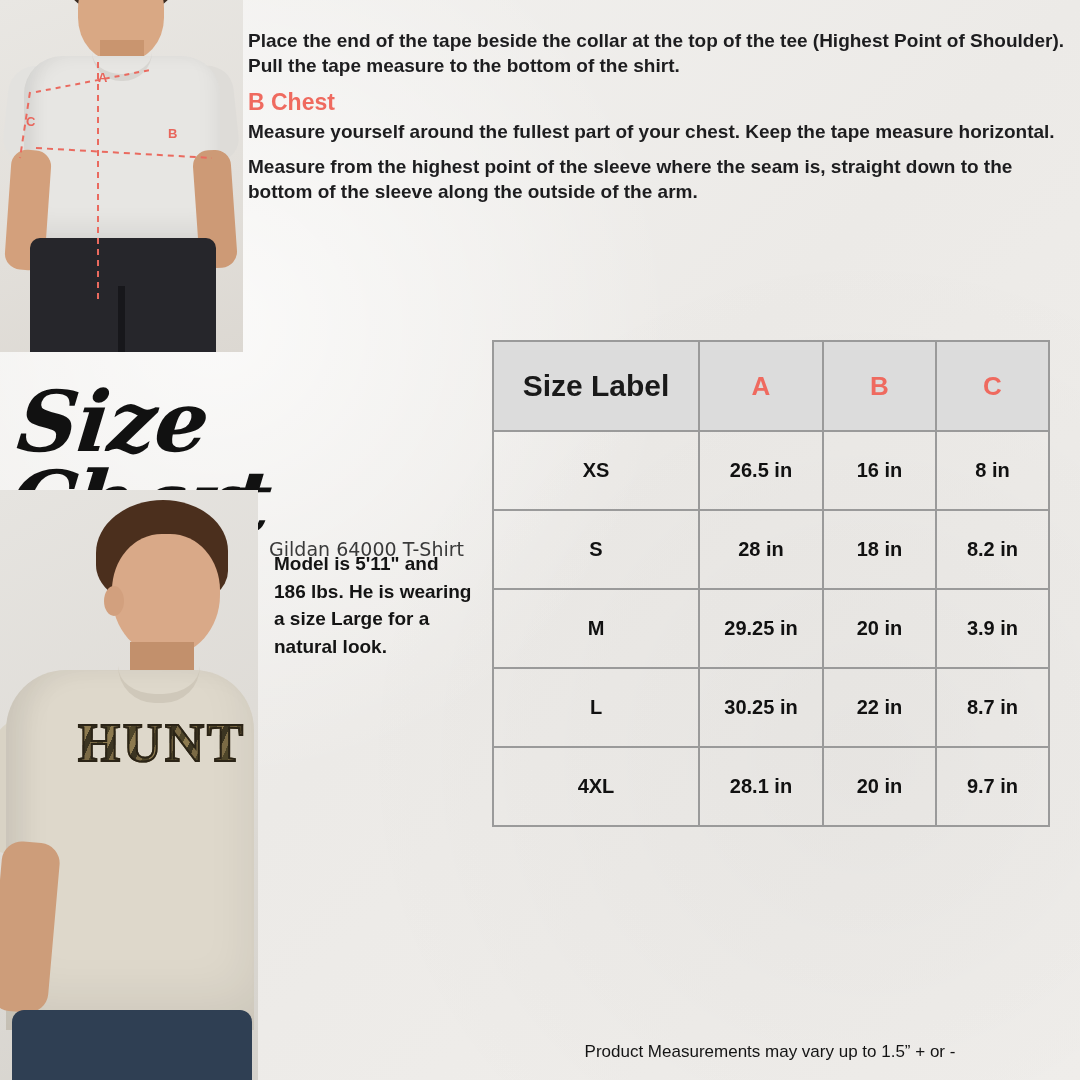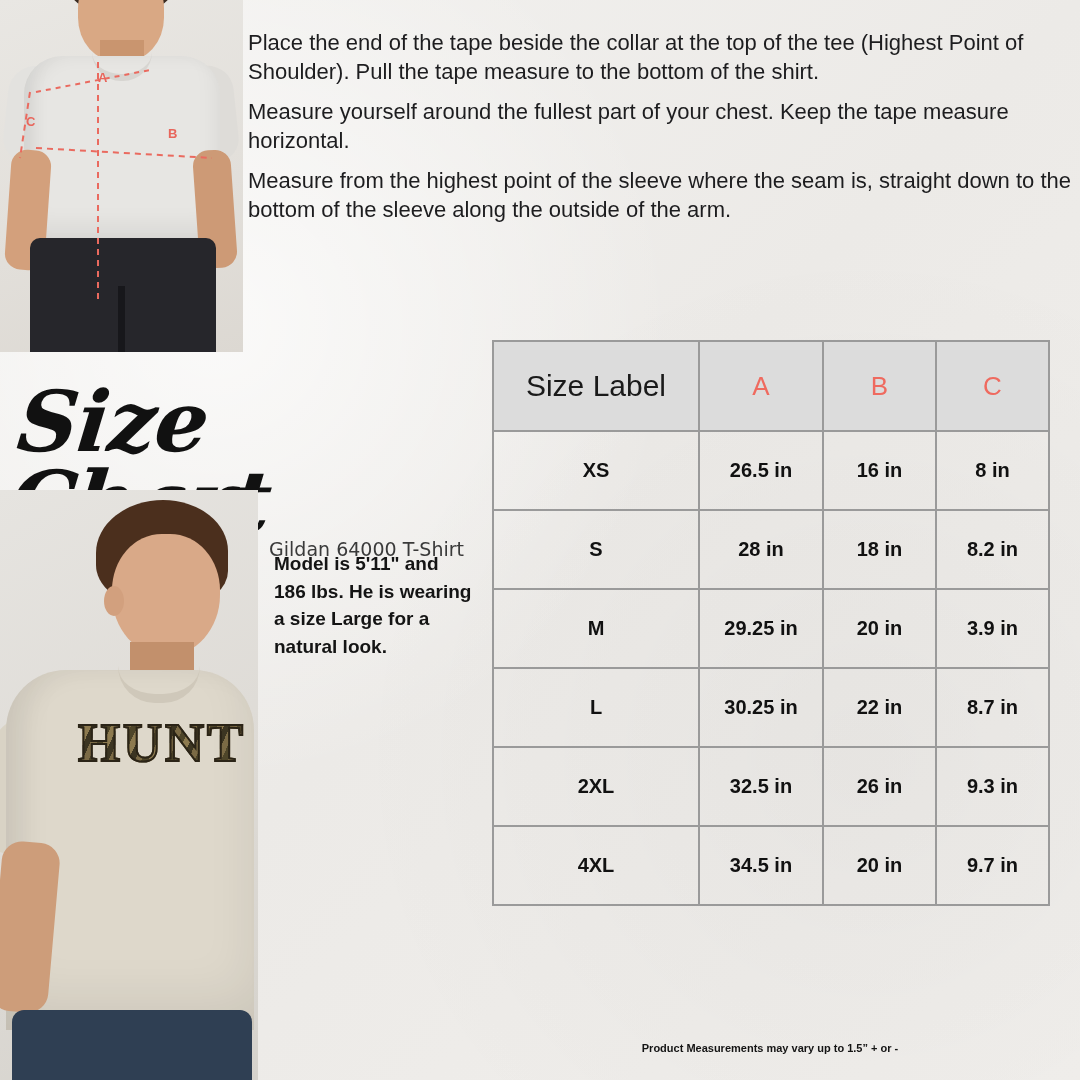--- a/index.html
+++ b/index.html
@@ -142,22 +142,22 @@
   }
   .instr-h {
     color: #ef6a5f;
     font-size: 23px;
     font-weight: bold;
     margin: 0 0 2px 0;
     line-height: 1.2;
   }
   .instr-p {
     color: #1d1d1f;
-    font-size: 22px;
-    font-weight: normal;
+    font-size: 19px;
+    font-weight: bold;
     line-height: 1.34;
     margin: 0 0 10px 0;
   }
 
   
   .title-wrap {
     position: absolute;
     left: 14px;
     top: 382px;
     width: 470px;
@@ -304,21 +304,21 @@
   table.size-table th,
   table.size-table td {
     border: 2px solid #9a9a9a;
     text-align: center;
     font-family: "Liberation Sans", sans-serif;
   }
   table.size-table thead th {
     background: #dcdcdc;
     height: 86px;
     font-size: 30px;
-    font-weight: normal;
+    font-weight: bold;
     color: #1a1a1a;
   }
   table.size-table thead th.meas {
     color: #ef6a5f;
     font-size: 26px;
   }
   table.size-table tbody td {
     height: 75px;
     font-size: 20px;
     font-weight: bold;
@@ -329,22 +329,22 @@
   col.c2 { width: 124px; }
   col.c3 { width: 113px; }
   col.c4 { width: 113px; }
 
   .footnote {
     position: absolute;
     left: 492px;
     top: 1042px;
     width: 556px;
     text-align: center;
-    font-size: 11px;
-    font-weight: bold;
+    font-size: 17px;
+    font-weight: normal;
     color: #141414;
   }
 </style>
 </head>
 <body>
 
 <div class="bg-texture"></div>
 
 <div class="model-top">
   <div class="mt-bg"></div>
@@ -371,20 +371,21 @@
     <line x1="36" y1="92" x2="150" y2="70" stroke="#ea6a5f" stroke-width="2" stroke-dasharray="5,5"></line>
   </svg>
 
   <span class="meas-label" style="left:98px; top:70px;">A</span>
   <span class="meas-label" style="left:168px; top:126px;">B</span>
   <span class="meas-label" style="left:26px; top:114px;">C</span>
 </div>
 
 <div class="instructions">
   <div class="instr-p">Place the end of the tape beside the collar at the top of the tee (Highest Point of Shoulder). Pull the tape measure to the bottom of the shirt.</div>
+  <div class="instr-h">B Chest</div>
   <div class="instr-p">Measure yourself around the fullest part of your chest. Keep the tape measure horizontal.</div>
   <div class="instr-p">Measure from the highest point of the sleeve where the seam is, straight down to the bottom of the sleeve along the outside of the arm.</div>
 </div>
 
 <div class="title-wrap">
   <div class="title-main">Size Chart</div>
   <div class="title-sub">Gildan 64000 T-Shirt</div>
 </div>
 
 <div class="model-bottom">
@@ -438,28 +439,22 @@
         <td>20 in</td>
         <td>3.9 in</td>
       </tr>
       <tr>
         <td>L</td>
         <td>30.25 in</td>
         <td>22 in</td>
         <td>8.7 in</td>
       </tr>
       <tr>
-        <td>2XL</td>
-        <td>32.5 in</td>
-        <td>26 in</td>
-        <td>9.3 in</td>
-      </tr>
-      <tr>
         <td>4XL</td>
-        <td>34.5 in</td>
+        <td>28.1 in</td>
         <td>20 in</td>
         <td>9.7 in</td>
       </tr>
     </tbody>
   </table>
 </div>
 
 <div class="footnote">Product Measurements may vary up to 1.5” + or -</div>
 
 </body></html>

